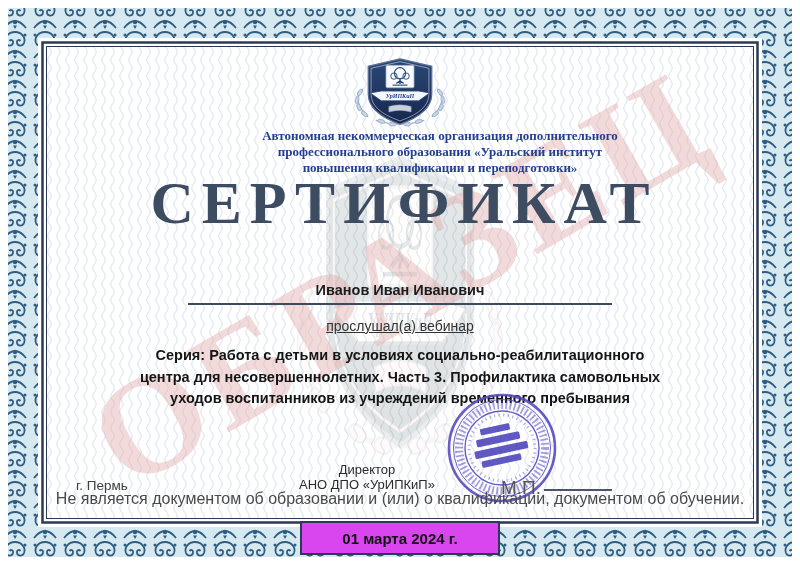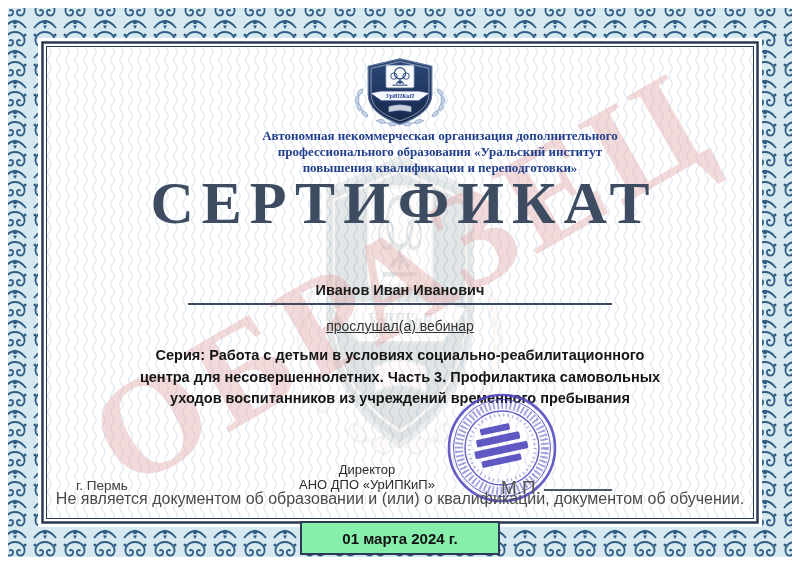--- a/index.html
+++ b/index.html
@@ -34,21 +34,21 @@
   .action{top:318px;font-size:14px;color:#333;text-decoration:underline;}
   .course{top:345px;font-size:14.5px;line-height:21.5px;font-weight:bold;color:#151515;}
   .stamp{left:446px;top:392px;}
   .director{left:267px;top:462px;font-size:13px;line-height:15px;color:#2b2b2b;text-align:center;margin-left:32px;}
   .city{left:64px;top:478px;font-size:13.5px;color:#404040;margin-left:12px;}
   .mp{left:501px;top:477px;font-size:19px;color:#555;}
   .sig-line{left:544px;top:489px;width:68px;border-top:2px solid #4a5568;}
   .disclaimer{top:490px;font-size:16px;color:#4a4a4a;}
   .date-box{
     position:absolute;left:300px;top:521px;width:196px;height:30px;z-index:3;
-    background:#86efac;border:2px solid #2b3a55;display:flex;align-items:center;justify-content:center;
+    background:#d946ef;border:2px solid #2b3a55;display:flex;align-items:center;justify-content:center;
     font-size:15px;font-weight:bold;color:#111;
   }
 </style>
 </head>
 <body>
 
 <div class="page">
 
   <svg class="bg-svg" width="800" height="565" aria-hidden="true">
     <defs>

